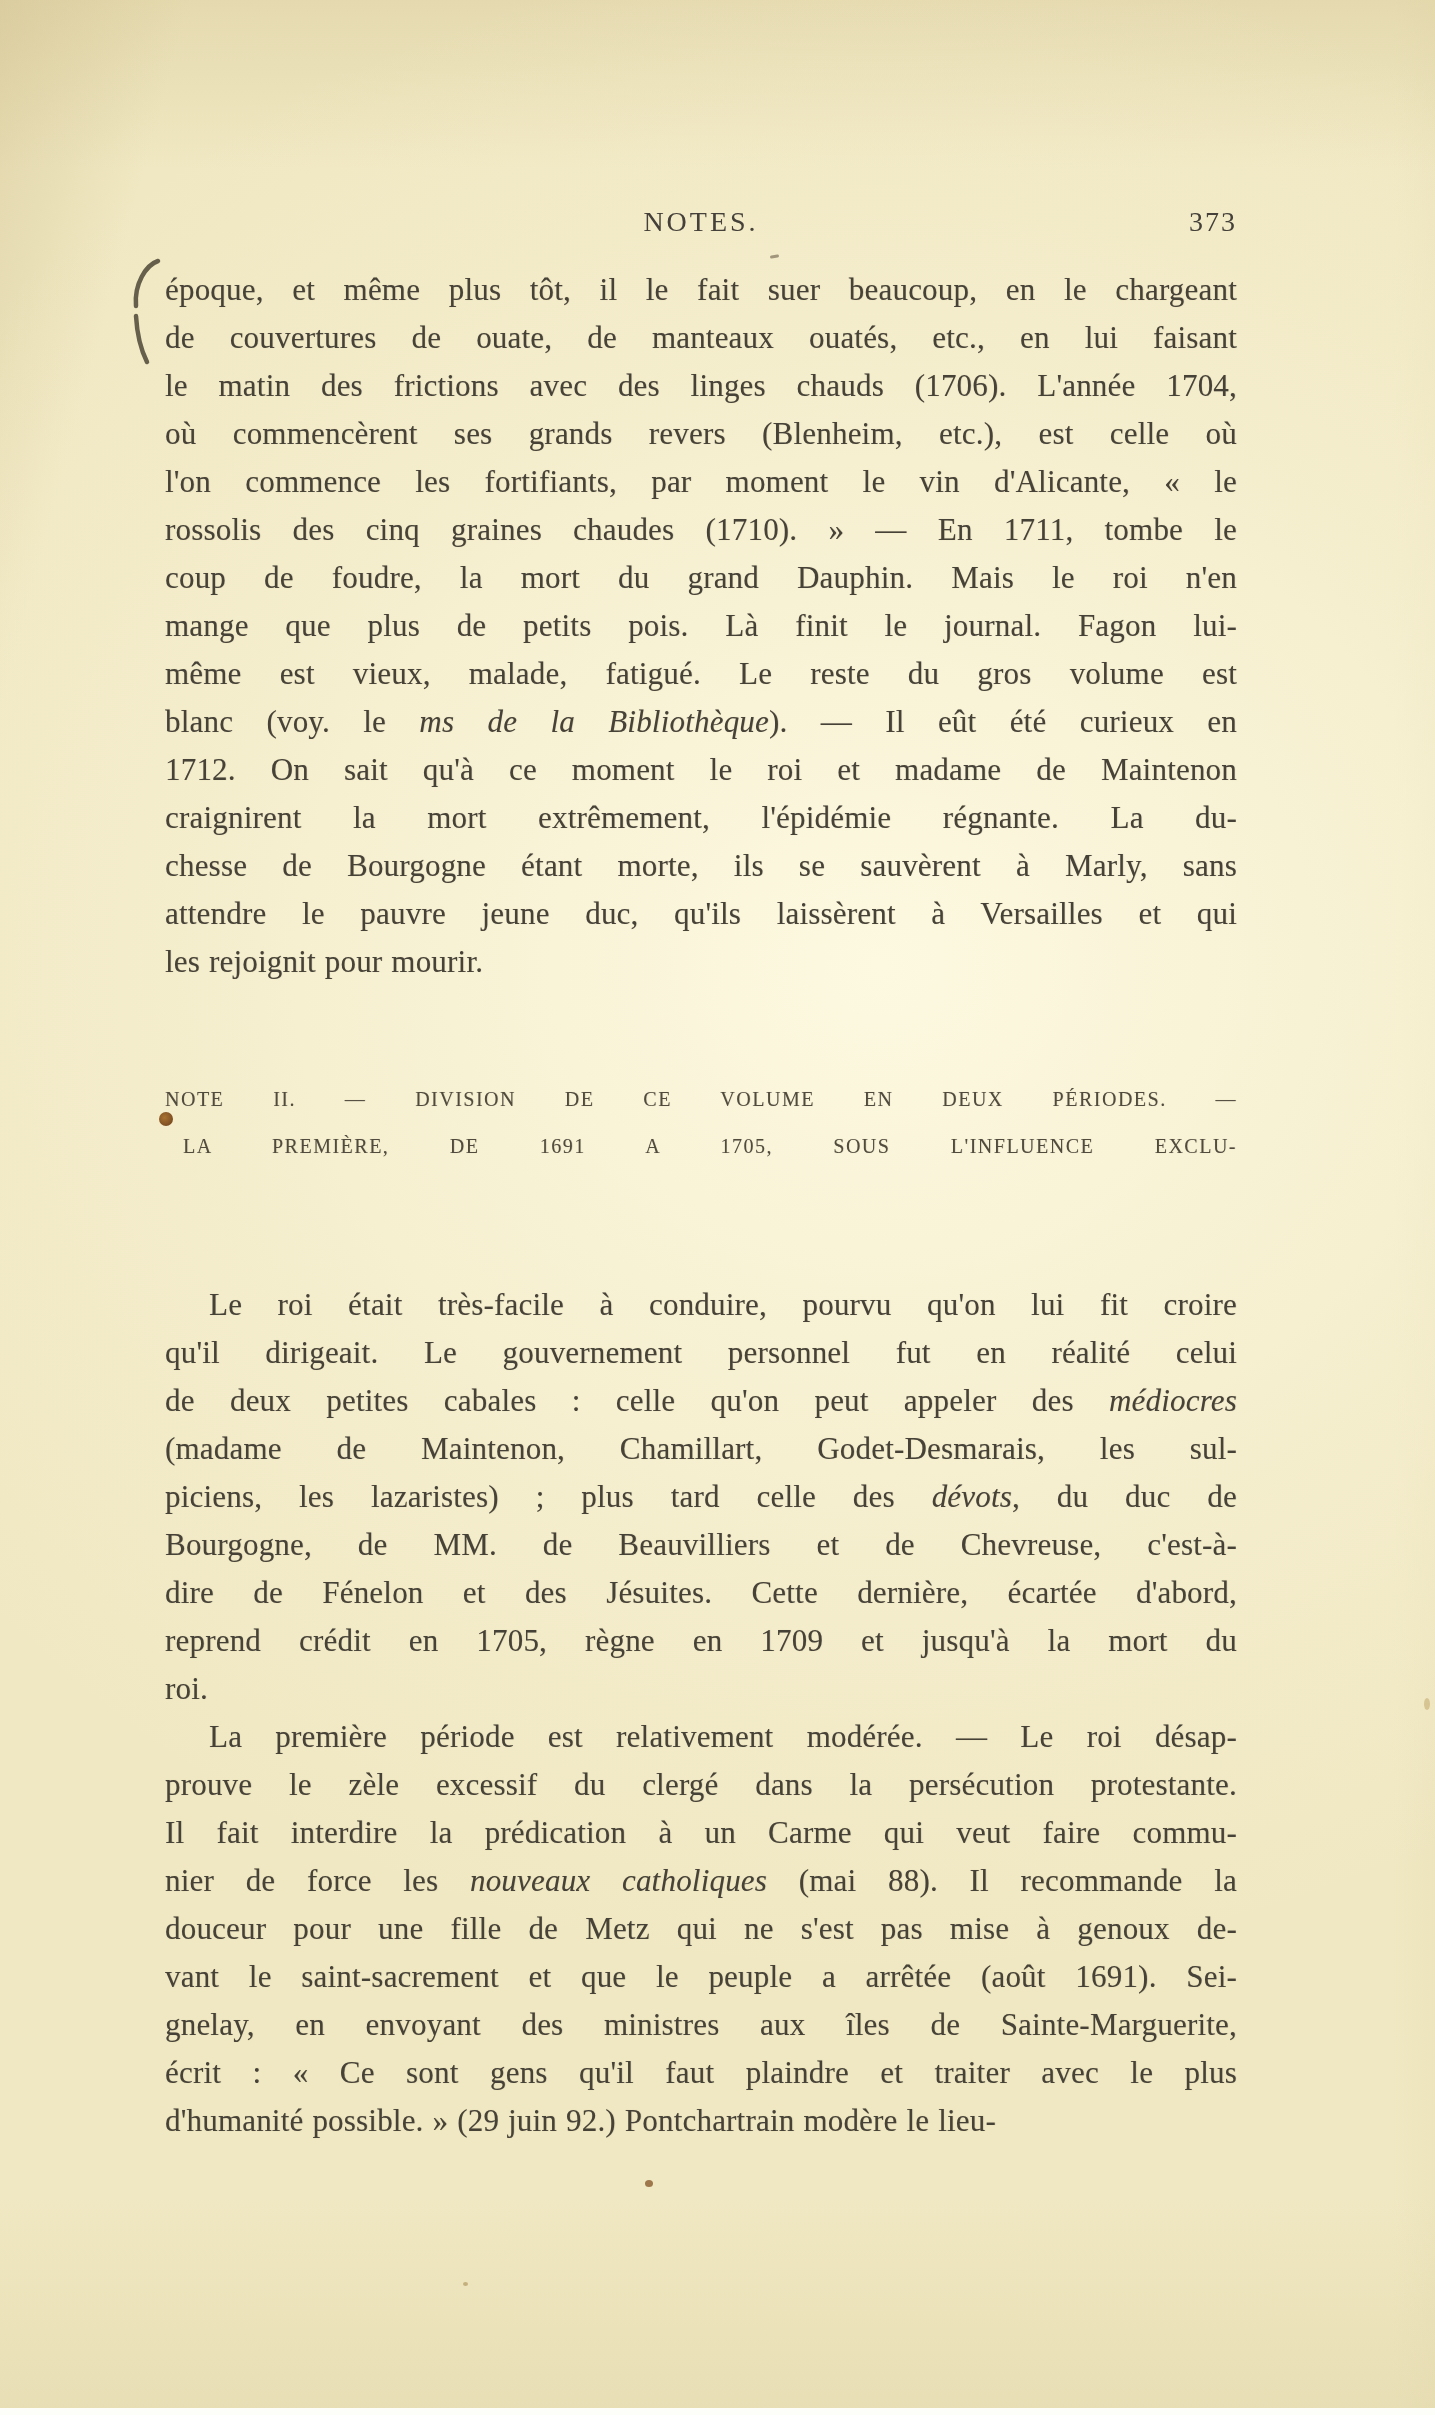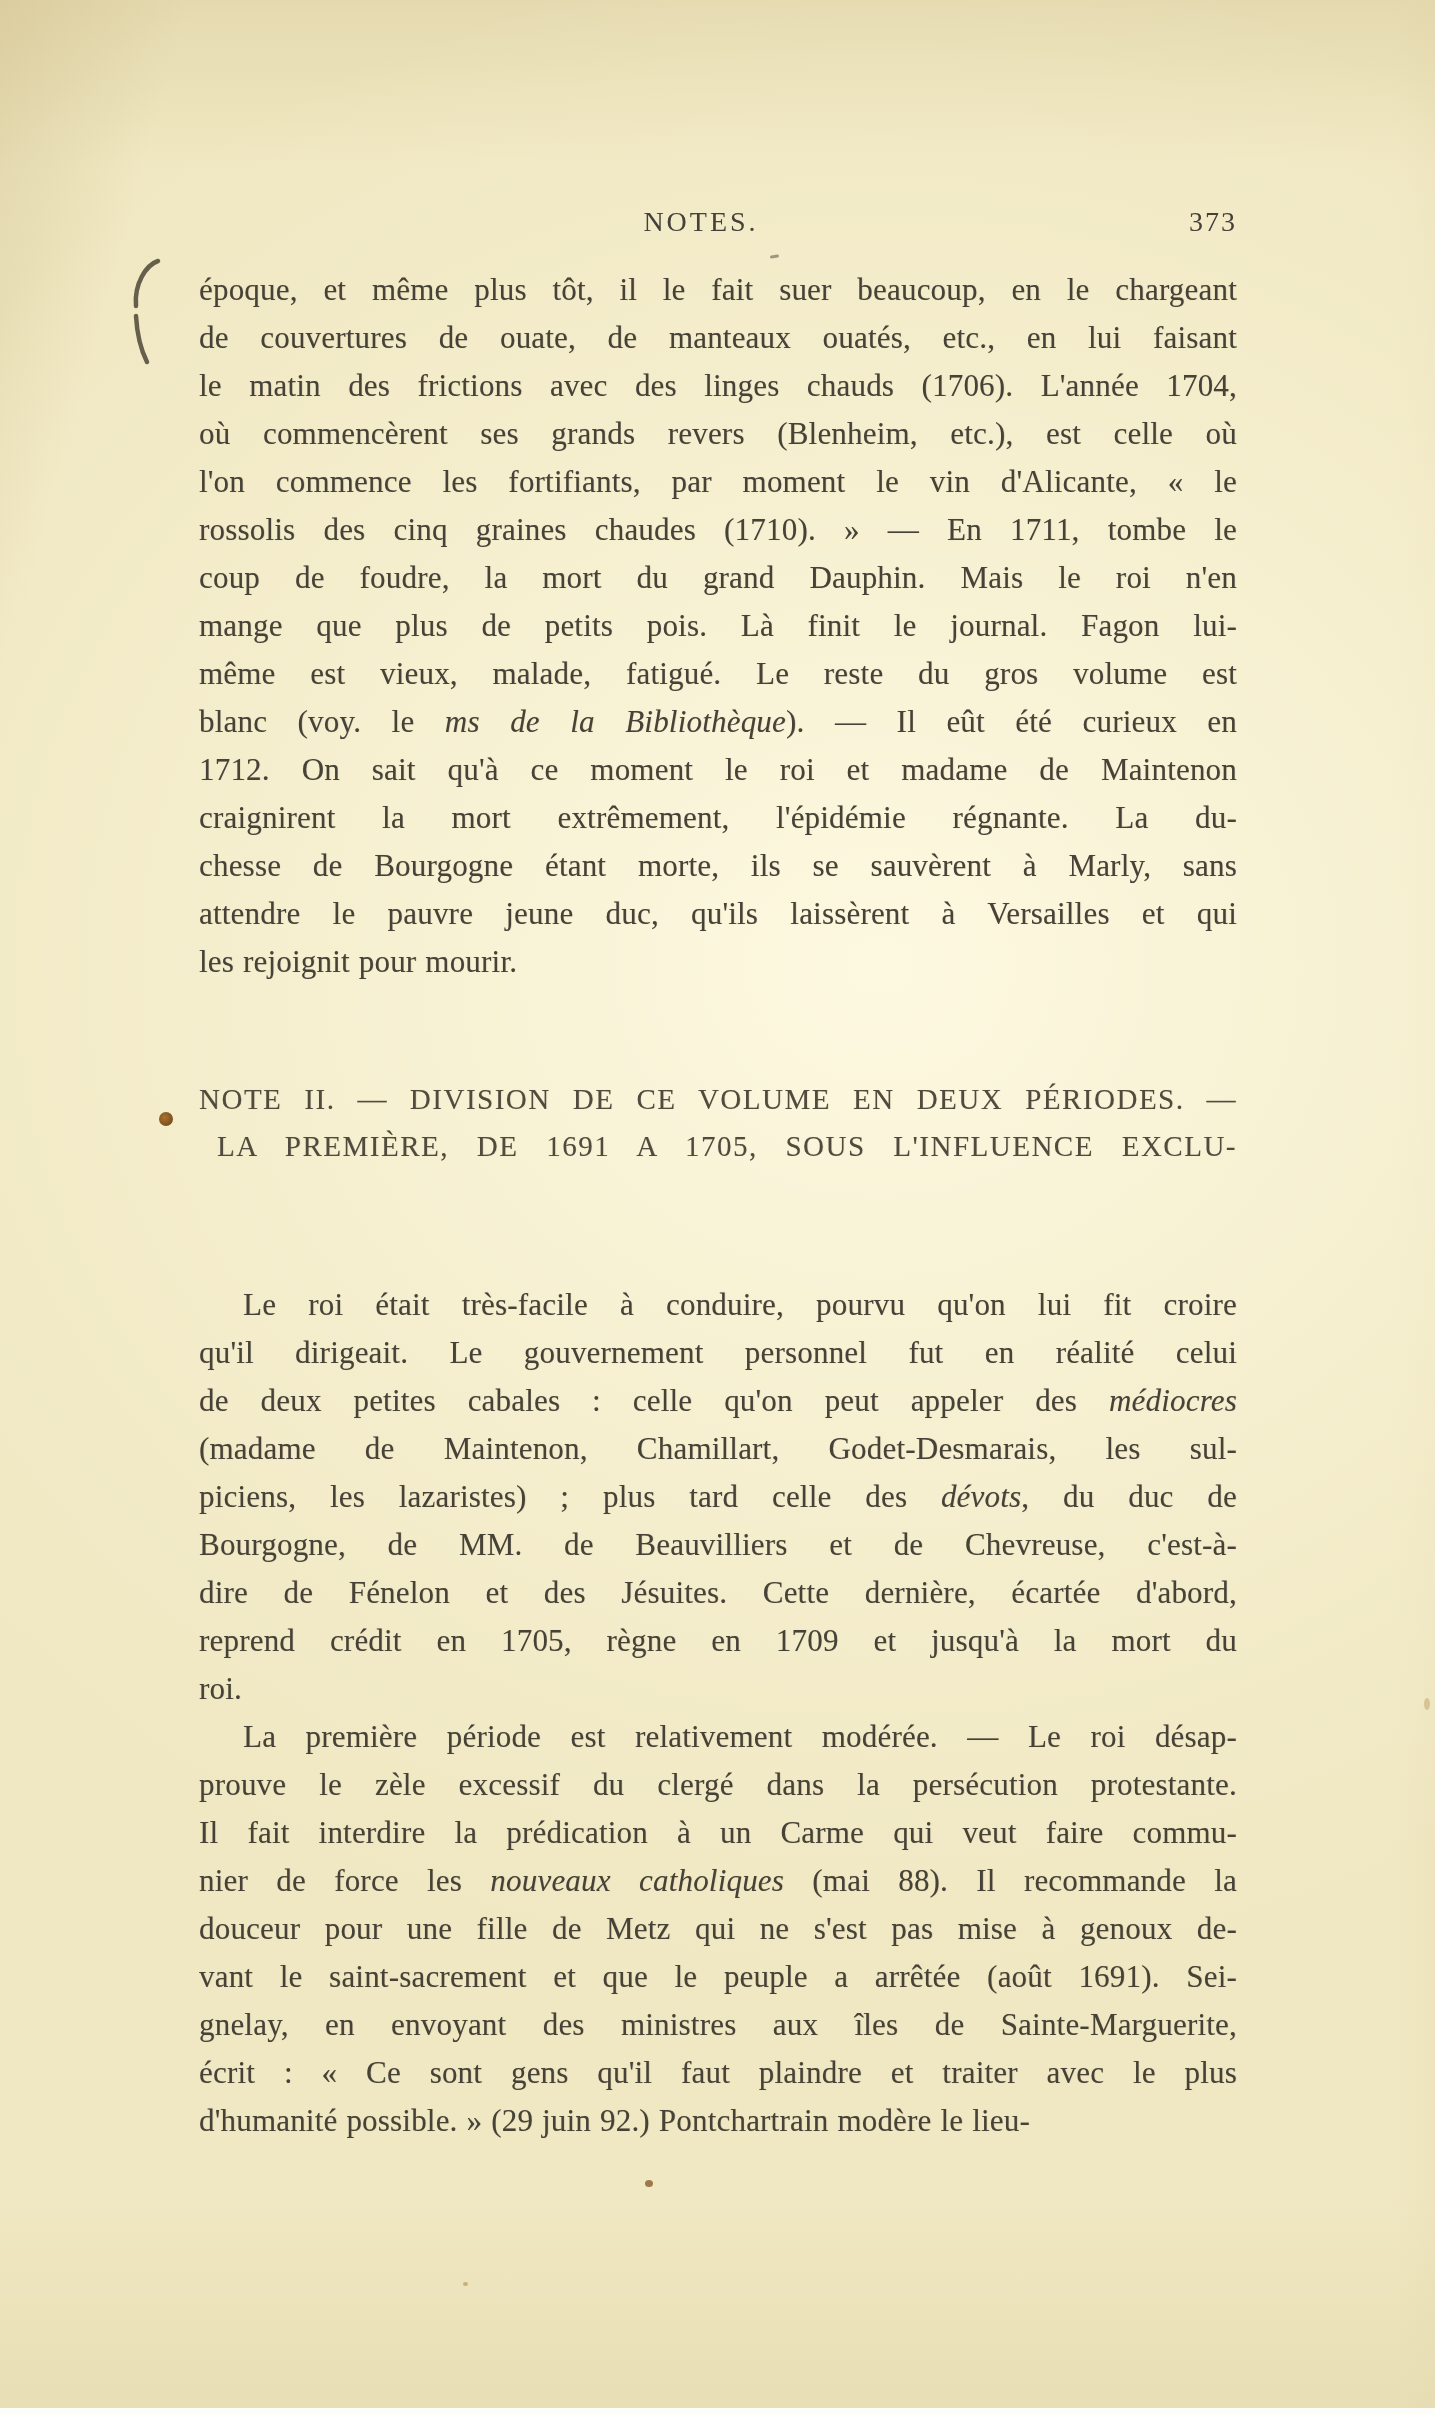--- a/index.html
+++ b/index.html
@@ -55,32 +55,31 @@
     position: absolute; left: 165px; width: 1072px;
     font-size: 31px; line-height: 48px;
     word-spacing: 1px; letter-spacing: 0.2px;
     text-shadow: 0.4px 0.4px 0.7px rgba(80,72,58,0.30);
   }
   .textblock .line {
     text-align: justify;
     text-align-last: justify;
     text-justify: inter-word;
     white-space: normal;
-    margin-left: 34px;
   }
   .textblock .line.last { text-align-last: left; }
   .textblock.indent .line:first-child { text-indent: 44px; }
 
   .para1 { top: 266px; }
   .para2 { top: 1281px; }
   .para3 { top: 1713px; }
 
   .note-heading {
     top: 1076px;
-    font-size: 29px; line-height: 47px;
+    font-size: 20px; line-height: 47px;
     letter-spacing: 1.5px;
     color: #514b3e;
   }
   .note-heading .line + .line { padding-left: 18px; box-sizing: border-box; }
 
   
   .foxing-dot {
     position: absolute; left: 159px; top: 1112px;
     width: 14px; height: 14px; border-radius: 50%;
     background: radial-gradient(circle at 40% 40%, #a8722f, #7d4e22 70%);

